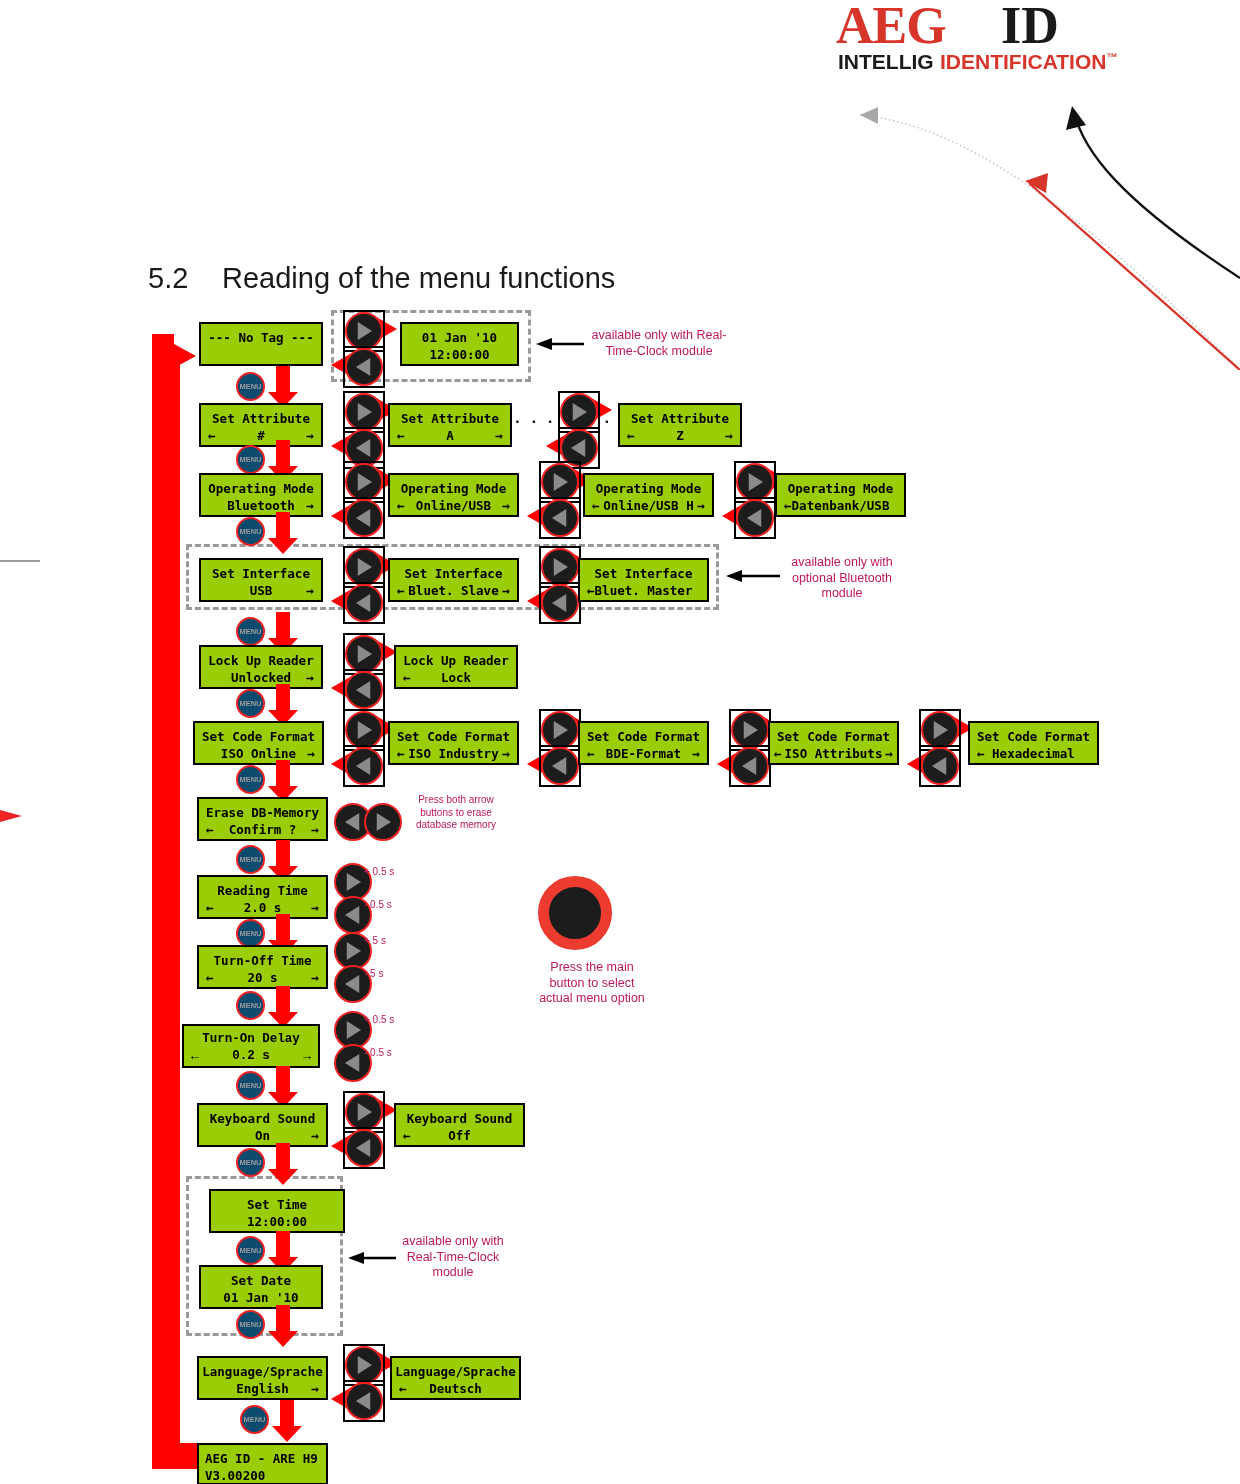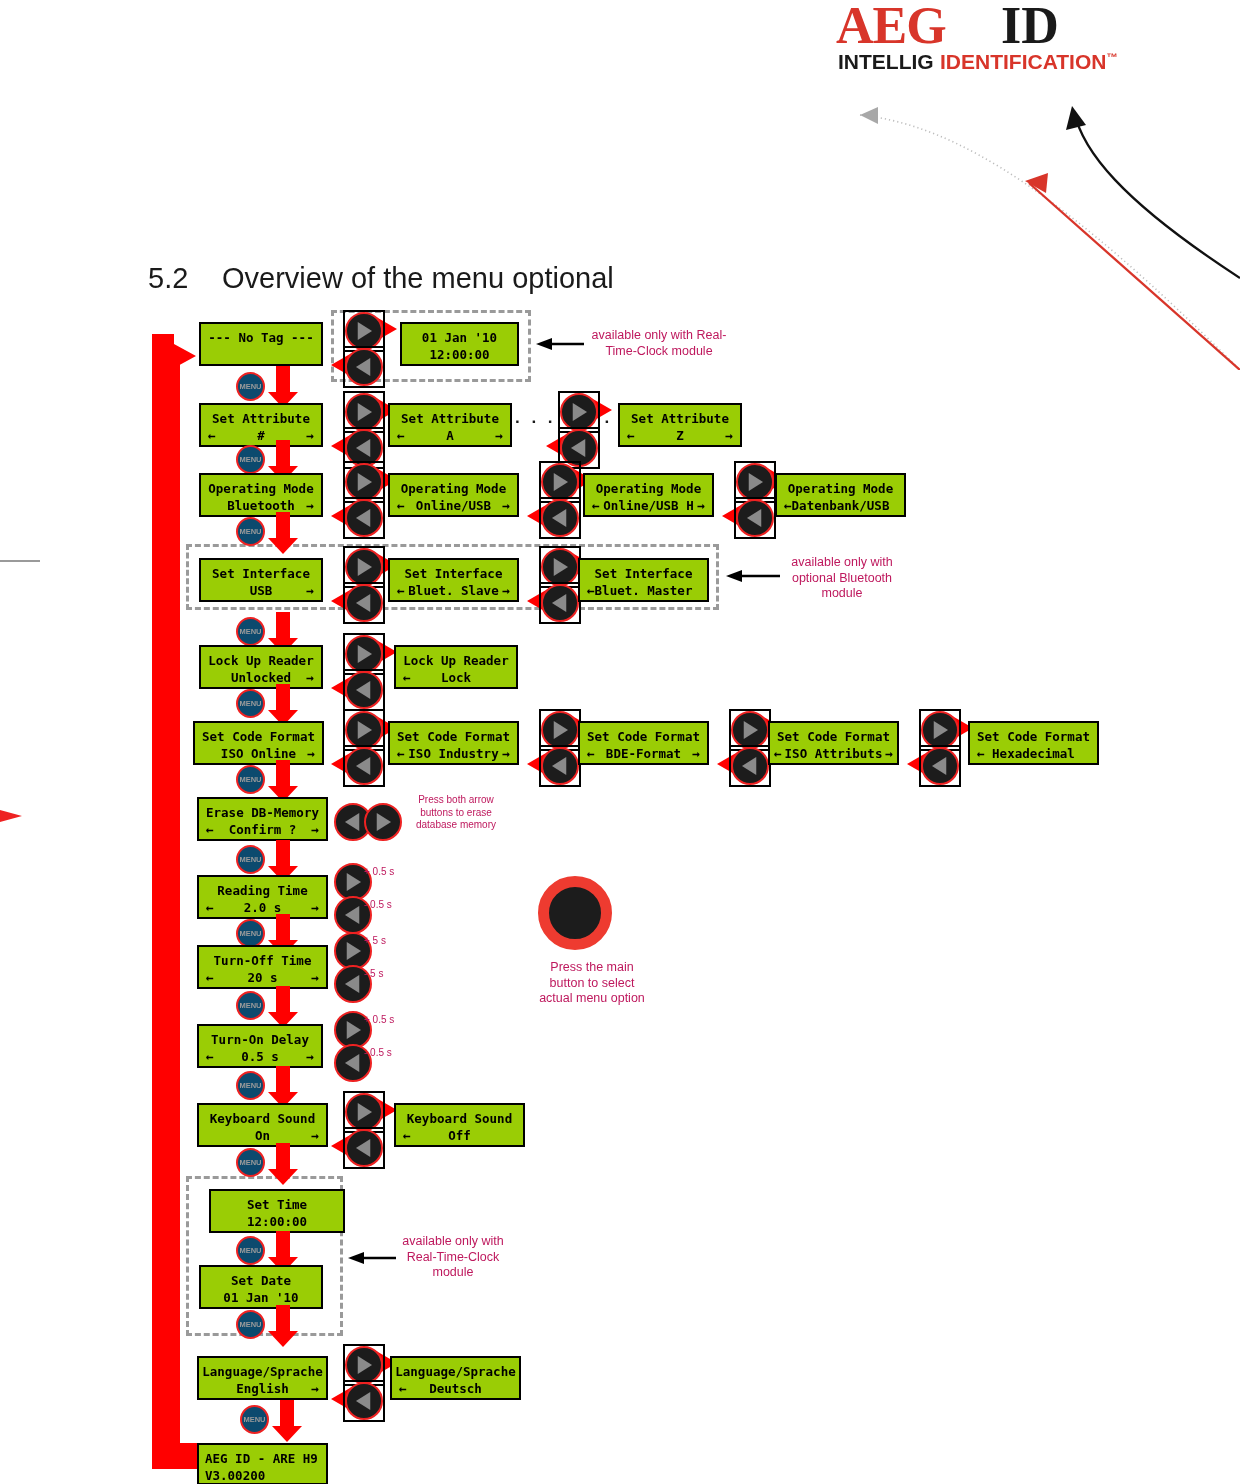--- a/index.html
+++ b/index.html
@@ -115,21 +115,21 @@
   <span class="intell">INTELLIG</span>
   <span class="identif"><span>IDENTIFICATION</span><span class="tm">™</span></span>
 </div>
 
 <div class="abs edgemark" style="left:0;top:560px;width:40px;height:2px;background:#9a9a9a;"></div>
 <svg class="abs edgemark" style="left:0;top:808px;width:22px;height:16px;" viewBox="0 0 22 16">
   <polygon points="0,2 22,8 0,14" fill="#ee2222"></polygon>
 </svg>
 
 <div class="abs" id="heading">
-  <span class="num">5.2</span><span>Overview of the menu optional</span>
+  <span class="num">5.2</span><span>Reading of the menu functions</span>
 </div>
 
 <div class="abs dashframe" style="left:331px;top:310px;width:200px;height:72px;"></div>
 <div class="abs dashframe" style="left:186px;top:544px;width:533px;height:66px;"></div>
 <div class="abs dashframe" style="left:186px;top:1176px;width:157px;height:160px;"></div>
 
 <div class="abs redpath" style="left:152px;top:355px;width:28px;height:1098px;"></div>
 <div class="abs redpath" style="left:152px;top:1443px;width:45px;height:26px;"></div>
 <svg class="abs" style="left:152px;top:334px;width:45px;height:44px;" viewBox="0 0 45 44">
   <polygon points="0,21 0,44 22,44 22,34 44,22 22,10 22,0 0,0" fill="#ff0000"></polygon>
@@ -608,23 +608,23 @@
       <polygon points="26,9 10,19 26,29" fill="#8a8a8a"></polygon>
     </svg>
 </div>
 <div class="abs caption small left" style="left:364px;top:968px;width:60px;">- 5 s</div>
 
 <div class="abs menubtn" style="left:236px;top:991px;">MENU</div>
 <svg class="abs downarrow" style="left:268px;top:986px;" viewBox="0 0 30 42">
     <polygon points="8,0 22,0 22,26 30,26 15,42 0,26 8,26" fill="#ff0000"></polygon>
   </svg>
 
-<div class="abs lcd" style="left:197px;top:1024px;width:126px;height:44px;">
+<div class="abs lcd" style="left:182px;top:1024px;width:138px;height:44px;font-family:Liberation Mono, monospace;">
   <span class="l1 ctr">Turn-On Delay</span>
-  <span class="l2 ctr"><span class="la">←</span><span>0.5 s</span><span class="ra">→</span></span>
+  <span class="l2 ctr"><span class="la">←</span><span>0.2 s</span><span class="ra">→</span></span>
 </div>
 <div class="abs circbtn" style="left:334px;top:1011px;">
   <svg class="tri" viewBox="0 0 38 38">
       <polygon points="12,9 28,19 12,29" fill="#8a8a8a"></polygon>
     </svg>
 </div>
 <div class="abs caption small left" style="left:364px;top:1014px;width:60px;">+ 0.5 s</div>
 <div class="abs circbtn" style="left:334px;top:1044px;">
   <svg class="tri" viewBox="0 0 38 38">
       <polygon points="26,9 10,19 26,29" fill="#8a8a8a"></polygon>

